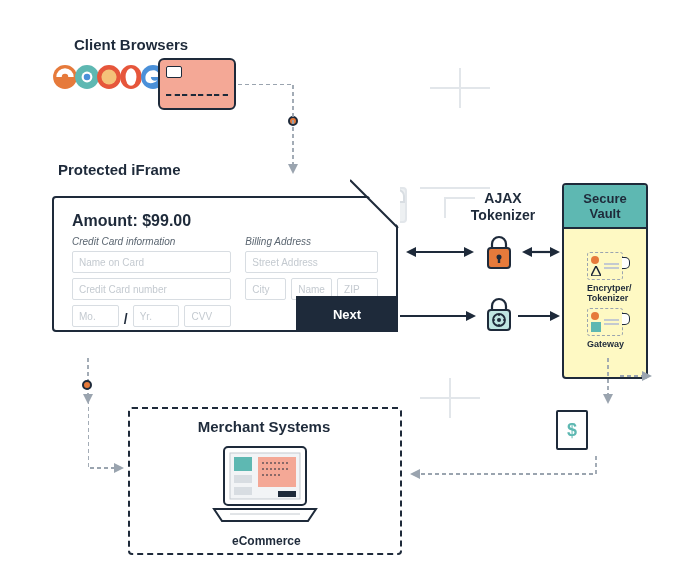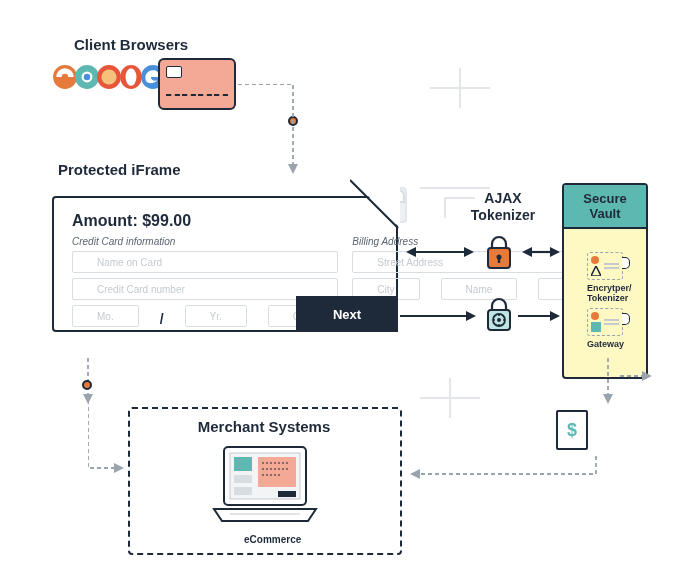--- a/index.html
+++ b/index.html
@@ -15,22 +15,22 @@
   .card-stripe span { flex: 1; border-bottom: 2px dashed #1e2a3a; }
   
   
   .iframe-title { position: absolute; top: 161px; left: 58px; font-weight: 700; font-size: 15px; }
   .iframe-panel { position: absolute; top: 196px; left: 52px; width: 346px; height: 136px; border: 2px solid #1e2a3a; border-radius: 4px; background: #fff; padding: 14px 18px; }
   .amount { font-weight: 800; font-size: 16px; margin-bottom: 6px; }
   .form-cols { display: flex; gap: 14px; }
   .col-left { flex: 1.2; }
   .col-right { flex: 1; }
   .field-label { font-size: 10px; font-style: italic; color: #5a6570; margin-bottom: 4px; }
-  .field { height: 22px; border: 1.5px solid #d8dde2; border-radius: 2px; font-size: 10px; color: #c4cad0; padding: 0 24px; line-height: 22px; margin-bottom: 5px; }
-  .row { display: flex; gap: 21px; }
+  .field { height: 22px; border: 1.5px solid #d8dde2; border-radius: 2px; font-size: 10px; color: #c4cad0; padding: 0 6px; line-height: 22px; margin-bottom: 5px; }
+  .row { display: flex; gap: 5px; }
   .row .field { flex: 1; }
   .slash { color: #1e2a3a; font-weight: 700; font-size: 14px; align-self: center; }
   .next-btn { position: absolute; right: -2px; bottom: -2px; width: 102px; height: 36px; background: #1e2a3a; color: #fff; font-weight: 700; font-size: 13px; display: flex; align-items: center; justify-content: center; border: none; }
   
   
   .ajax-title { position: absolute; top: 190px; left: 461px; font-weight: 700; font-size: 14px; text-align: center; width: 84px; line-height: 1.2; }
   .lock1 { position: absolute; top: 234px; left: 482px; }
   .lock2 { position: absolute; top: 296px; left: 482px; }
   
   
@@ -42,21 +42,21 @@
   .vault-square { width: 10px; height: 10px; background: #5eb8b2; }
   .vault-lines { flex: 1; }
   .vault-lines div { height: 2px; background: #c4cad0; margin: 2px 0; }
   .vault-knob { position: absolute; right: -8px; top: 4px; width: 8px; height: 12px; border: 1.5px solid #1e2a3a; border-left: none; border-radius: 0 5px 5px 0; background: #fff; }
   .vault-label { font-size: 9px; text-align: center; font-weight: 600; line-height: 1.1; margin: 2px 0 4px; }
   
   
   .merchant-panel { position: absolute; top: 407px; left: 128px; width: 274px; height: 148px; border: 2px dashed #1e2a3a; border-radius: 4px; }
   .merchant-title { position: absolute; top: 418px; left: 184px; font-weight: 700; font-size: 15px; text-align: center; width: 160px; }
   .laptop { position: absolute; top: 443px; left: 210px; }
-  .ecommerce-label { position: absolute; top: 534px; left: 244px; font-size: 10px; font-weight: 600; }
+  .ecommerce-label { position: absolute; top: 534px; left: 232px; font-size: 12px; font-weight: 600; }
   
   
   .stamp { position: absolute; top: 410px; left: 556px; width: 32px; height: 40px; border: 2.5px solid #1e2a3a; border-radius: 2px; display: flex; align-items: center; justify-content: center; color: #5eb8b2; font-size: 18px; font-weight: 800; }
   
   
   .arrow { position: absolute; }
   .arrow-line { stroke: #9aa4af; stroke-width: 1.8; stroke-dasharray: 4 3; fill: none; }
   .arrow-head { fill: #9aa4af; }
   .arrow-solid .arrow-line { stroke: #1e2a3a; stroke-dasharray: none; stroke-width: 2.2; }
   .arrow-solid .arrow-head { fill: #1e2a3a; }

